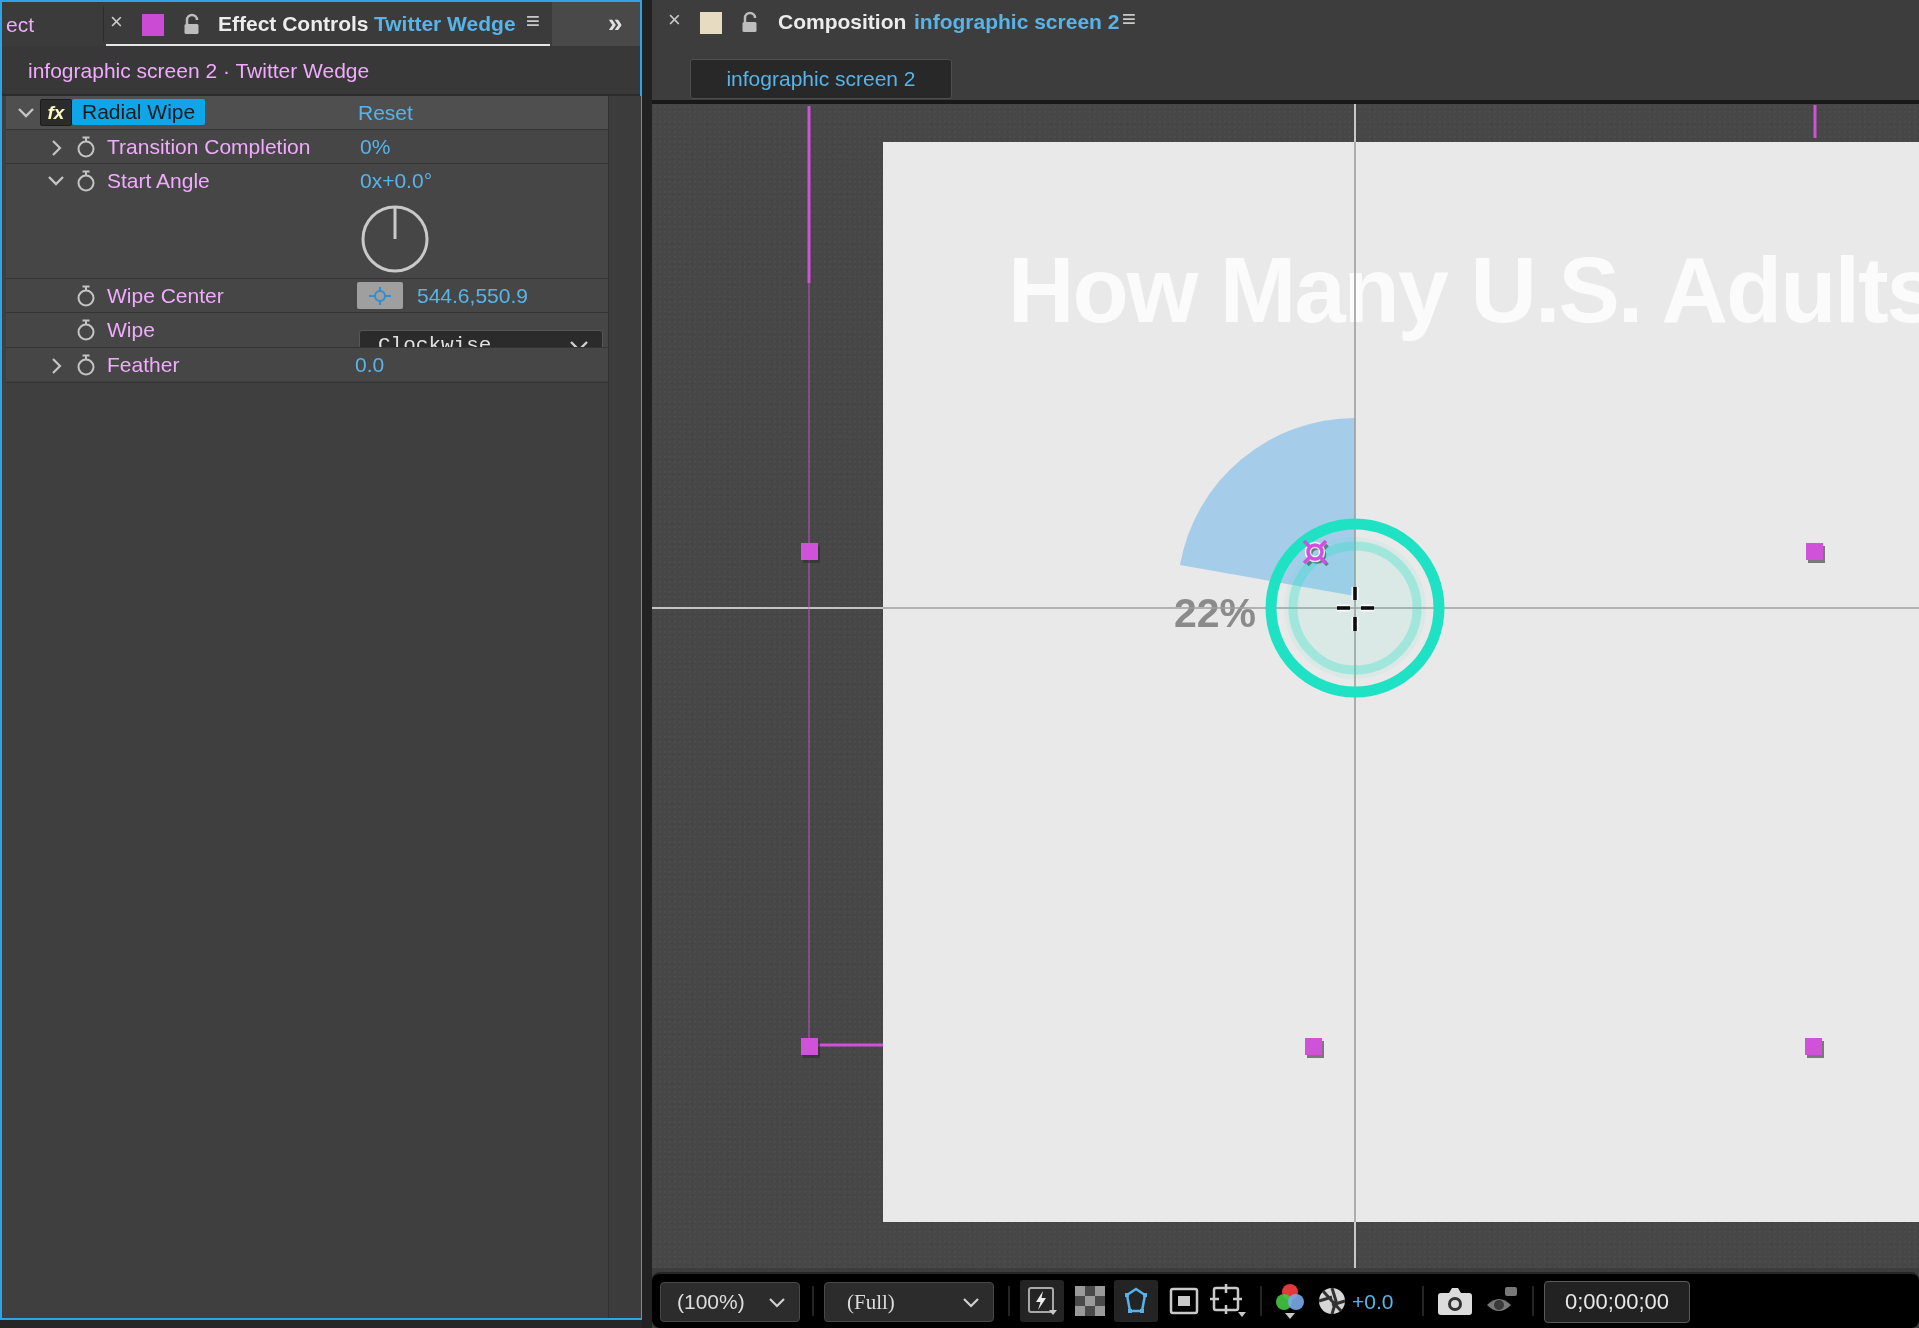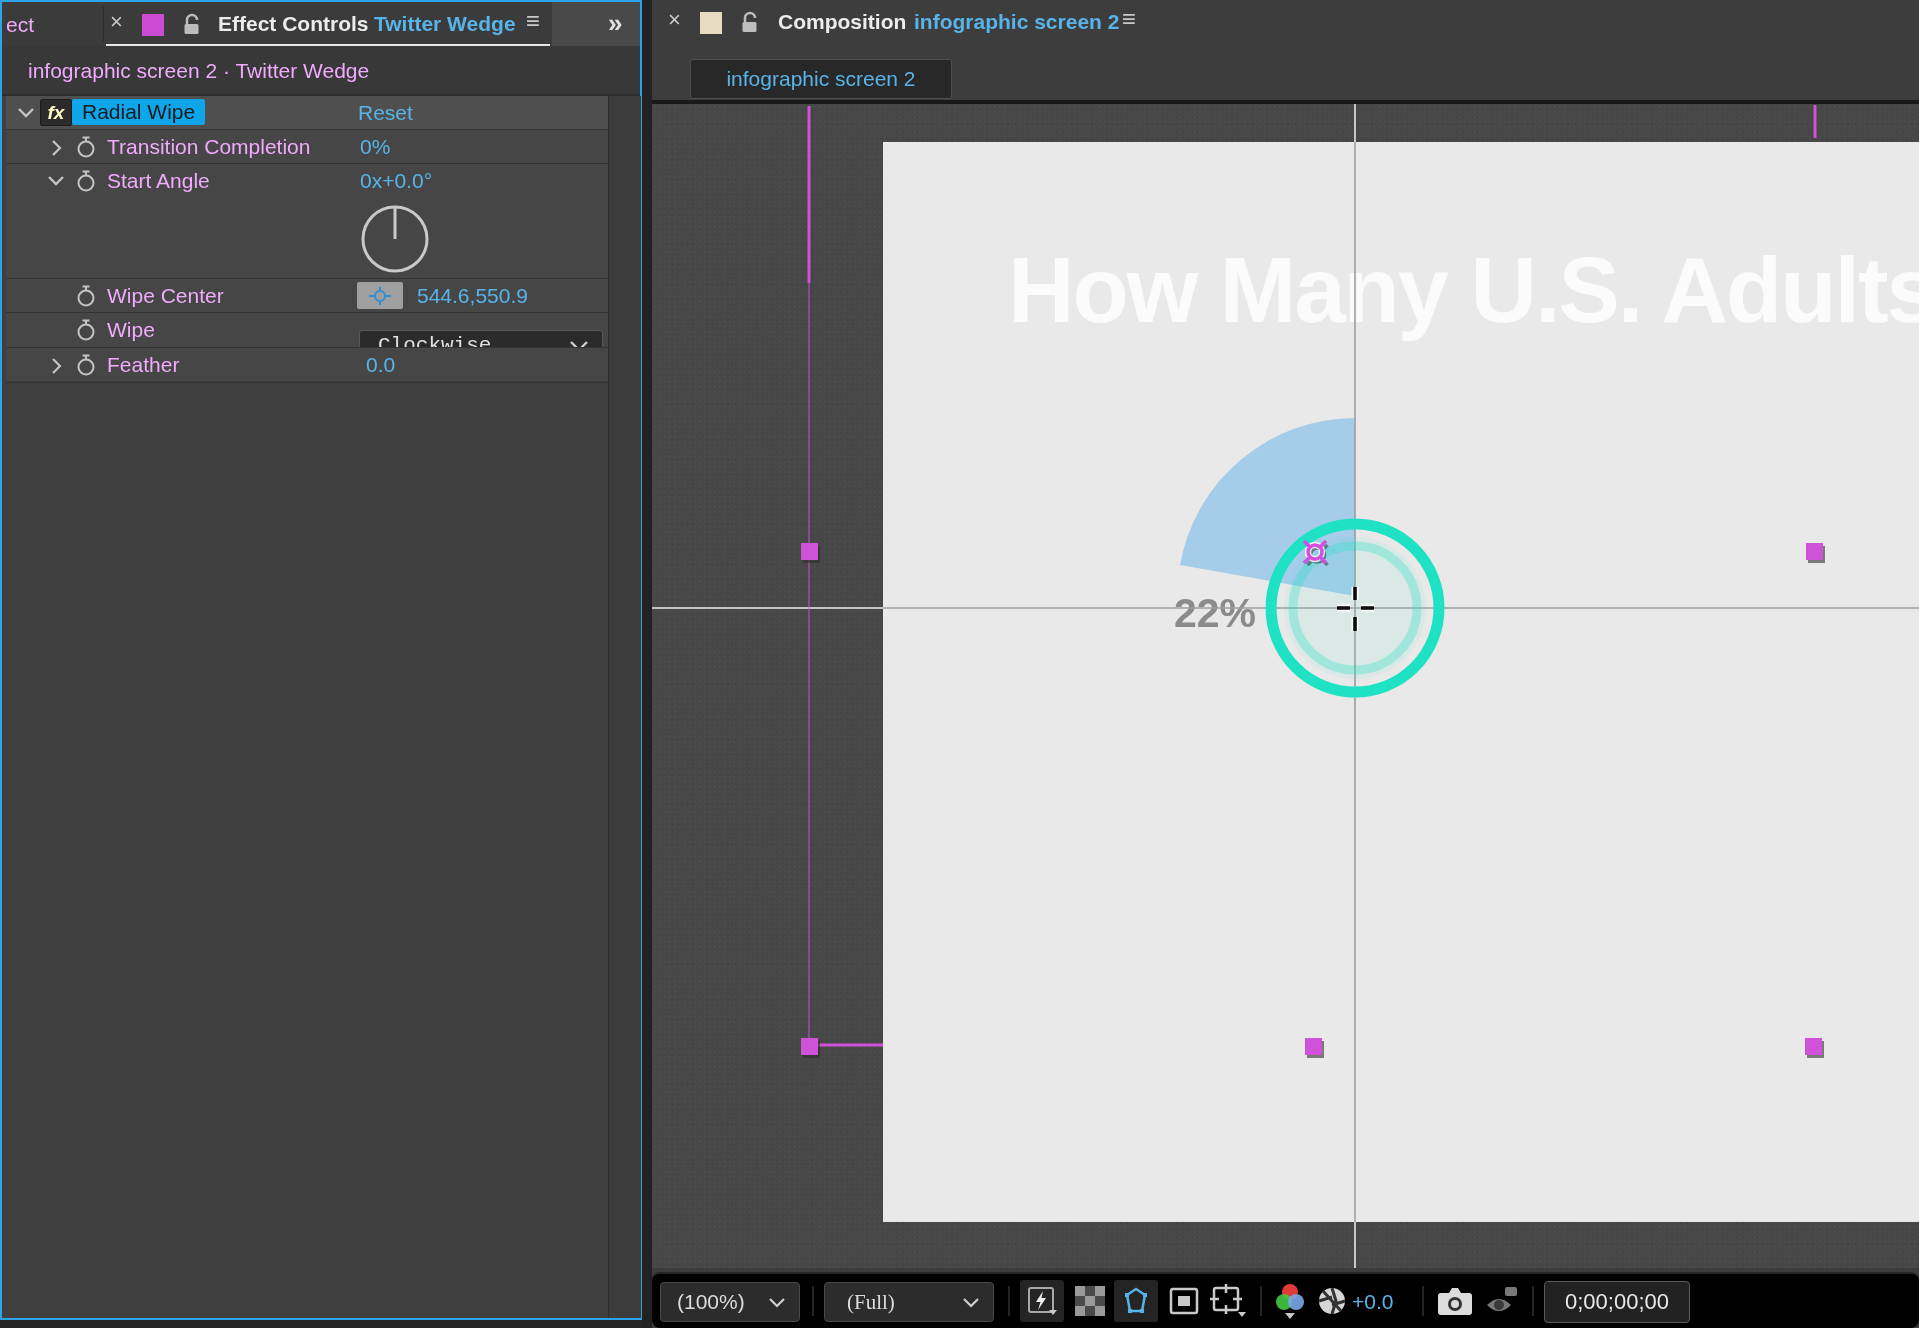--- a/index.html
+++ b/index.html
@@ -164,21 +164,21 @@
     <div class="abs row" style="top:346px;">
       <svg class="abs" style="left:46px;top:10px;" width="10" height="16">
         <polyline points="1,1 8,8 1,15" fill="none" stroke="#c4c4c4" stroke-width="2.2"></polyline>
         </svg>
       <svg class="abs" style="left:70px;top:6px;" width="20" height="22">
         <circle cx="10" cy="13" r="7.5" fill="none" stroke="#c4c4c4" stroke-width="2"></circle>
         <line x1="10" y1="2" x2="10" y2="5.5" stroke="#c4c4c4" stroke-width="2"></line>
         <line x1="6.5" y1="1.5" x2="13.5" y2="1.5" stroke="#c4c4c4" stroke-width="2"></line>
         </svg>
       <div class="abs txt graytxt" style="left:101px;top:5px;">Feather</div>
-      <div class="abs txt valtxt" style="left:360px;top:5px;">0.0</div>
+      <div class="abs txt valtxt" style="left:349px;top:5px;">0.0</div>
     </div>
     <div class="abs rowsep" style="top:380px;"></div>
 
     <div class="abs gutter" style="left:606px;top:94px;width:32px;height:1222px;"></div>
   </div>
 
   <div class="abs" style="left:642px;top:0;width:10px;height:1328px;background:#222;"></div>
 
   <div id="compPanel" class="abs">
 

